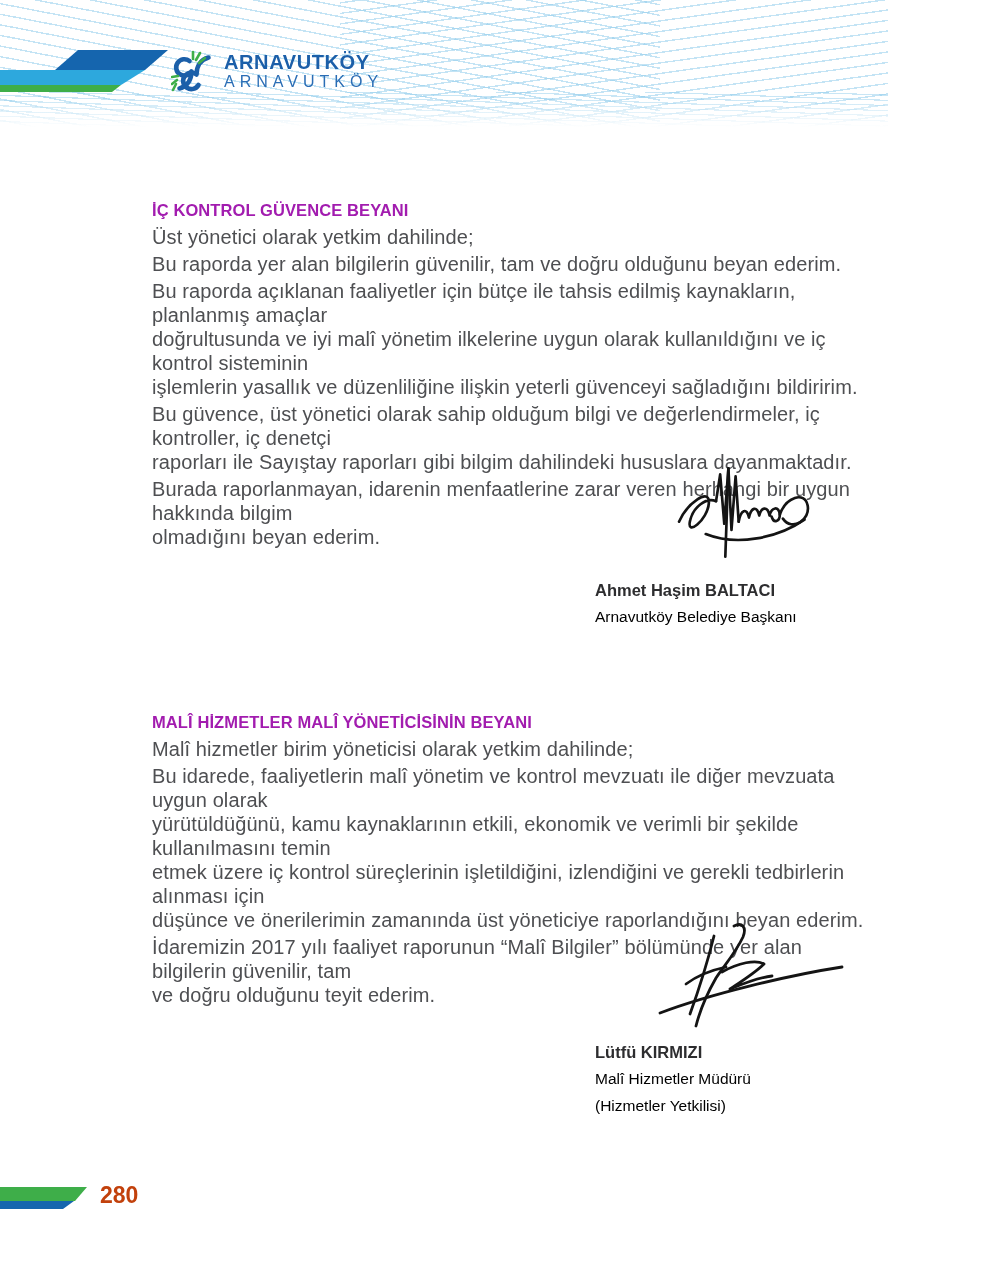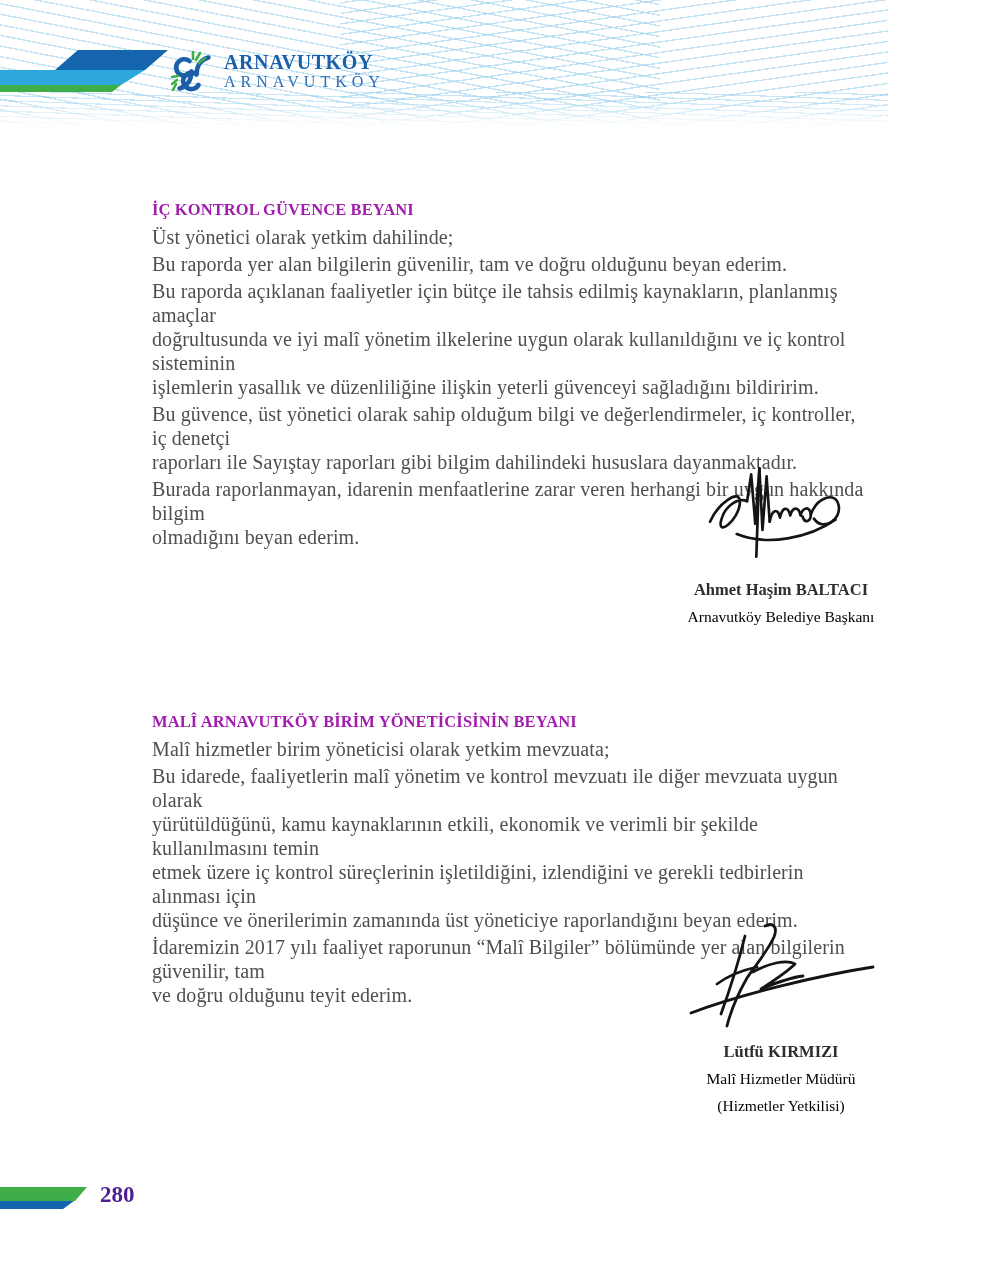--- a/index.html
+++ b/index.html
@@ -1,17 +1,17 @@
 <!DOCTYPE html>
 <html><head>
 <meta charset="utf-8">
 <style>
   html,body{margin:0;padding:0;}
   body{background:#ffffff;font-family:"Liberation Sans","DejaVu Sans",sans-serif;}
-  .page{position:relative;width:888px;height:1261px;background:#fff;overflow:hidden;font-family:Liberation Serif, serif;}
+  .page{position:relative;width:888px;height:1261px;background:#fff;overflow:hidden;}
 
   
   .hdr{position:absolute;top:0;left:0;width:1000px;height:130px;overflow:hidden;}
   .hdr-lines-a{position:absolute;top:0;left:0;width:660px;height:130px;
     background:repeating-linear-gradient(11deg,rgba(255,255,255,0) 0 9px,rgba(146,205,236,.55) 9px 10.4px);}
   .hdr-lines-b{position:absolute;top:0;left:340px;width:660px;height:130px;
     background:repeating-linear-gradient(-8deg,rgba(255,255,255,0) 0 9px,rgba(146,205,236,.55) 9px 10.4px);}
   .hdr-lines-c{position:absolute;top:92px;left:0;width:1000px;height:34px;
     background:repeating-linear-gradient(2deg,rgba(255,255,255,0) 0 4px,rgba(146,205,236,.5) 4px 5.2px);}
   .hdr-fade{position:absolute;top:98px;left:0;width:1000px;height:34px;
@@ -32,32 +32,32 @@
   .logo-title{font-size:20px;font-weight:bold;color:#1b5fa9;letter-spacing:.6px;line-height:20px;}
   .logo-subtitle{font-size:16px;font-weight:400;color:#2a6db5;letter-spacing:5px;line-height:18px;margin-top:1px;}
 
   
   .content{position:absolute;left:152px;width:715px;}
   .sec1{top:198px;} .sec2{top:710px;}
   .section-title{font-size:16.5px;font-weight:bold;color:#a21caf;line-height:24px;margin:0 0 3px 0;letter-spacing:.1px;}
   .content p{margin:0 0 3px 0;font-size:20px;line-height:24px;color:#4e4f52;white-space:pre-line;letter-spacing:.1px;}
 
   
-  .sigblock{position:absolute;left:626px;width:310px;text-align:center;}
+  .sigblock{position:absolute;left:595px;width:310px;text-align:left;}
   .sig1{top:460px;} .sig2{top:920px;}
   .sig-img{display:block;margin:0 auto;}
   .sig-name{font-size:16.5px;font-weight:bold;color:#2d2d2f;margin-top:12px;line-height:20px;}
   .sig-role{font-size:15.5px;color:#000000;margin-top:7px;line-height:20px;}
 
   
   .foot-green{position:absolute;left:0;top:1187px;width:100px;height:14px;background:#3eae49;
     clip-path:polygon(0 0,87px 0,75px 100%,0 100%);}
   .foot-navy{position:absolute;left:0;top:1201px;width:100px;height:8px;background:#1565ae;
     clip-path:polygon(0 0,74px 0,63px 100%,0 100%);}
-  .page-number{position:absolute;left:100px;top:1182px;font-size:23px;font-weight:bold;color:#4c1d95;}
+  .page-number{position:absolute;left:100px;top:1182px;font-size:23px;font-weight:bold;color:#c2410c;}
 </style>
 </head>
 <body>
 
 <div class="page">
 
   <div class="hdr">
     <div class="hdr-lines-a"></div>
     <div class="hdr-lines-b"></div>
     <div class="hdr-lines-c"></div>
@@ -109,22 +109,22 @@
         <path d="M104 53 C110 36 128 30 131 44 C134 58 116 70 107 57"></path>
         <path d="M54 8 L51 94"></path>
         <path d="M32 72 C62 84 102 76 128 58"></path>
       </g>
     </svg>
     <div class="sig-name">Ahmet Haşim BALTACI</div>
     <div class="sig-role">Arnavutköy Belediye Başkanı</div>
   </div>
 
   <div class="content sec2">
-    <h1 class="section-title">MALÎ ARNAVUTKÖY BİRİM YÖNETİCİSİNİN BEYANI</h1>
-    <p>Malî hizmetler birim yöneticisi olarak yetkim mevzuata;</p>
+    <h1 class="section-title">MALÎ HİZMETLER MALÎ YÖNETİCİSİNİN BEYANI</h1>
+    <p>Malî hizmetler birim yöneticisi olarak yetkim dahilinde;</p>
     <p>Bu idarede, faaliyetlerin malî yönetim ve kontrol mevzuatı ile diğer mevzuata uygun olarak
 yürütüldüğünü, kamu kaynaklarının etkili, ekonomik ve verimli bir şekilde kullanılmasını temin
 etmek üzere iç kontrol süreçlerinin işletildiğini, izlendiğini ve gerekli tedbirlerin alınması için
 düşünce ve önerilerimin zamanında üst yöneticiye raporlandığını beyan ederim.</p>
     <p>İdaremizin 2017 yılı faaliyet raporunun “Malî Bilgiler” bölümünde yer alan bilgilerin güvenilir, tam
 ve doğru olduğunu teyit ederim.</p>
   </div>
 
   <div class="sigblock sig2">
     <svg class="sig-img" width="200" height="110" viewBox="0 0 200 110">

